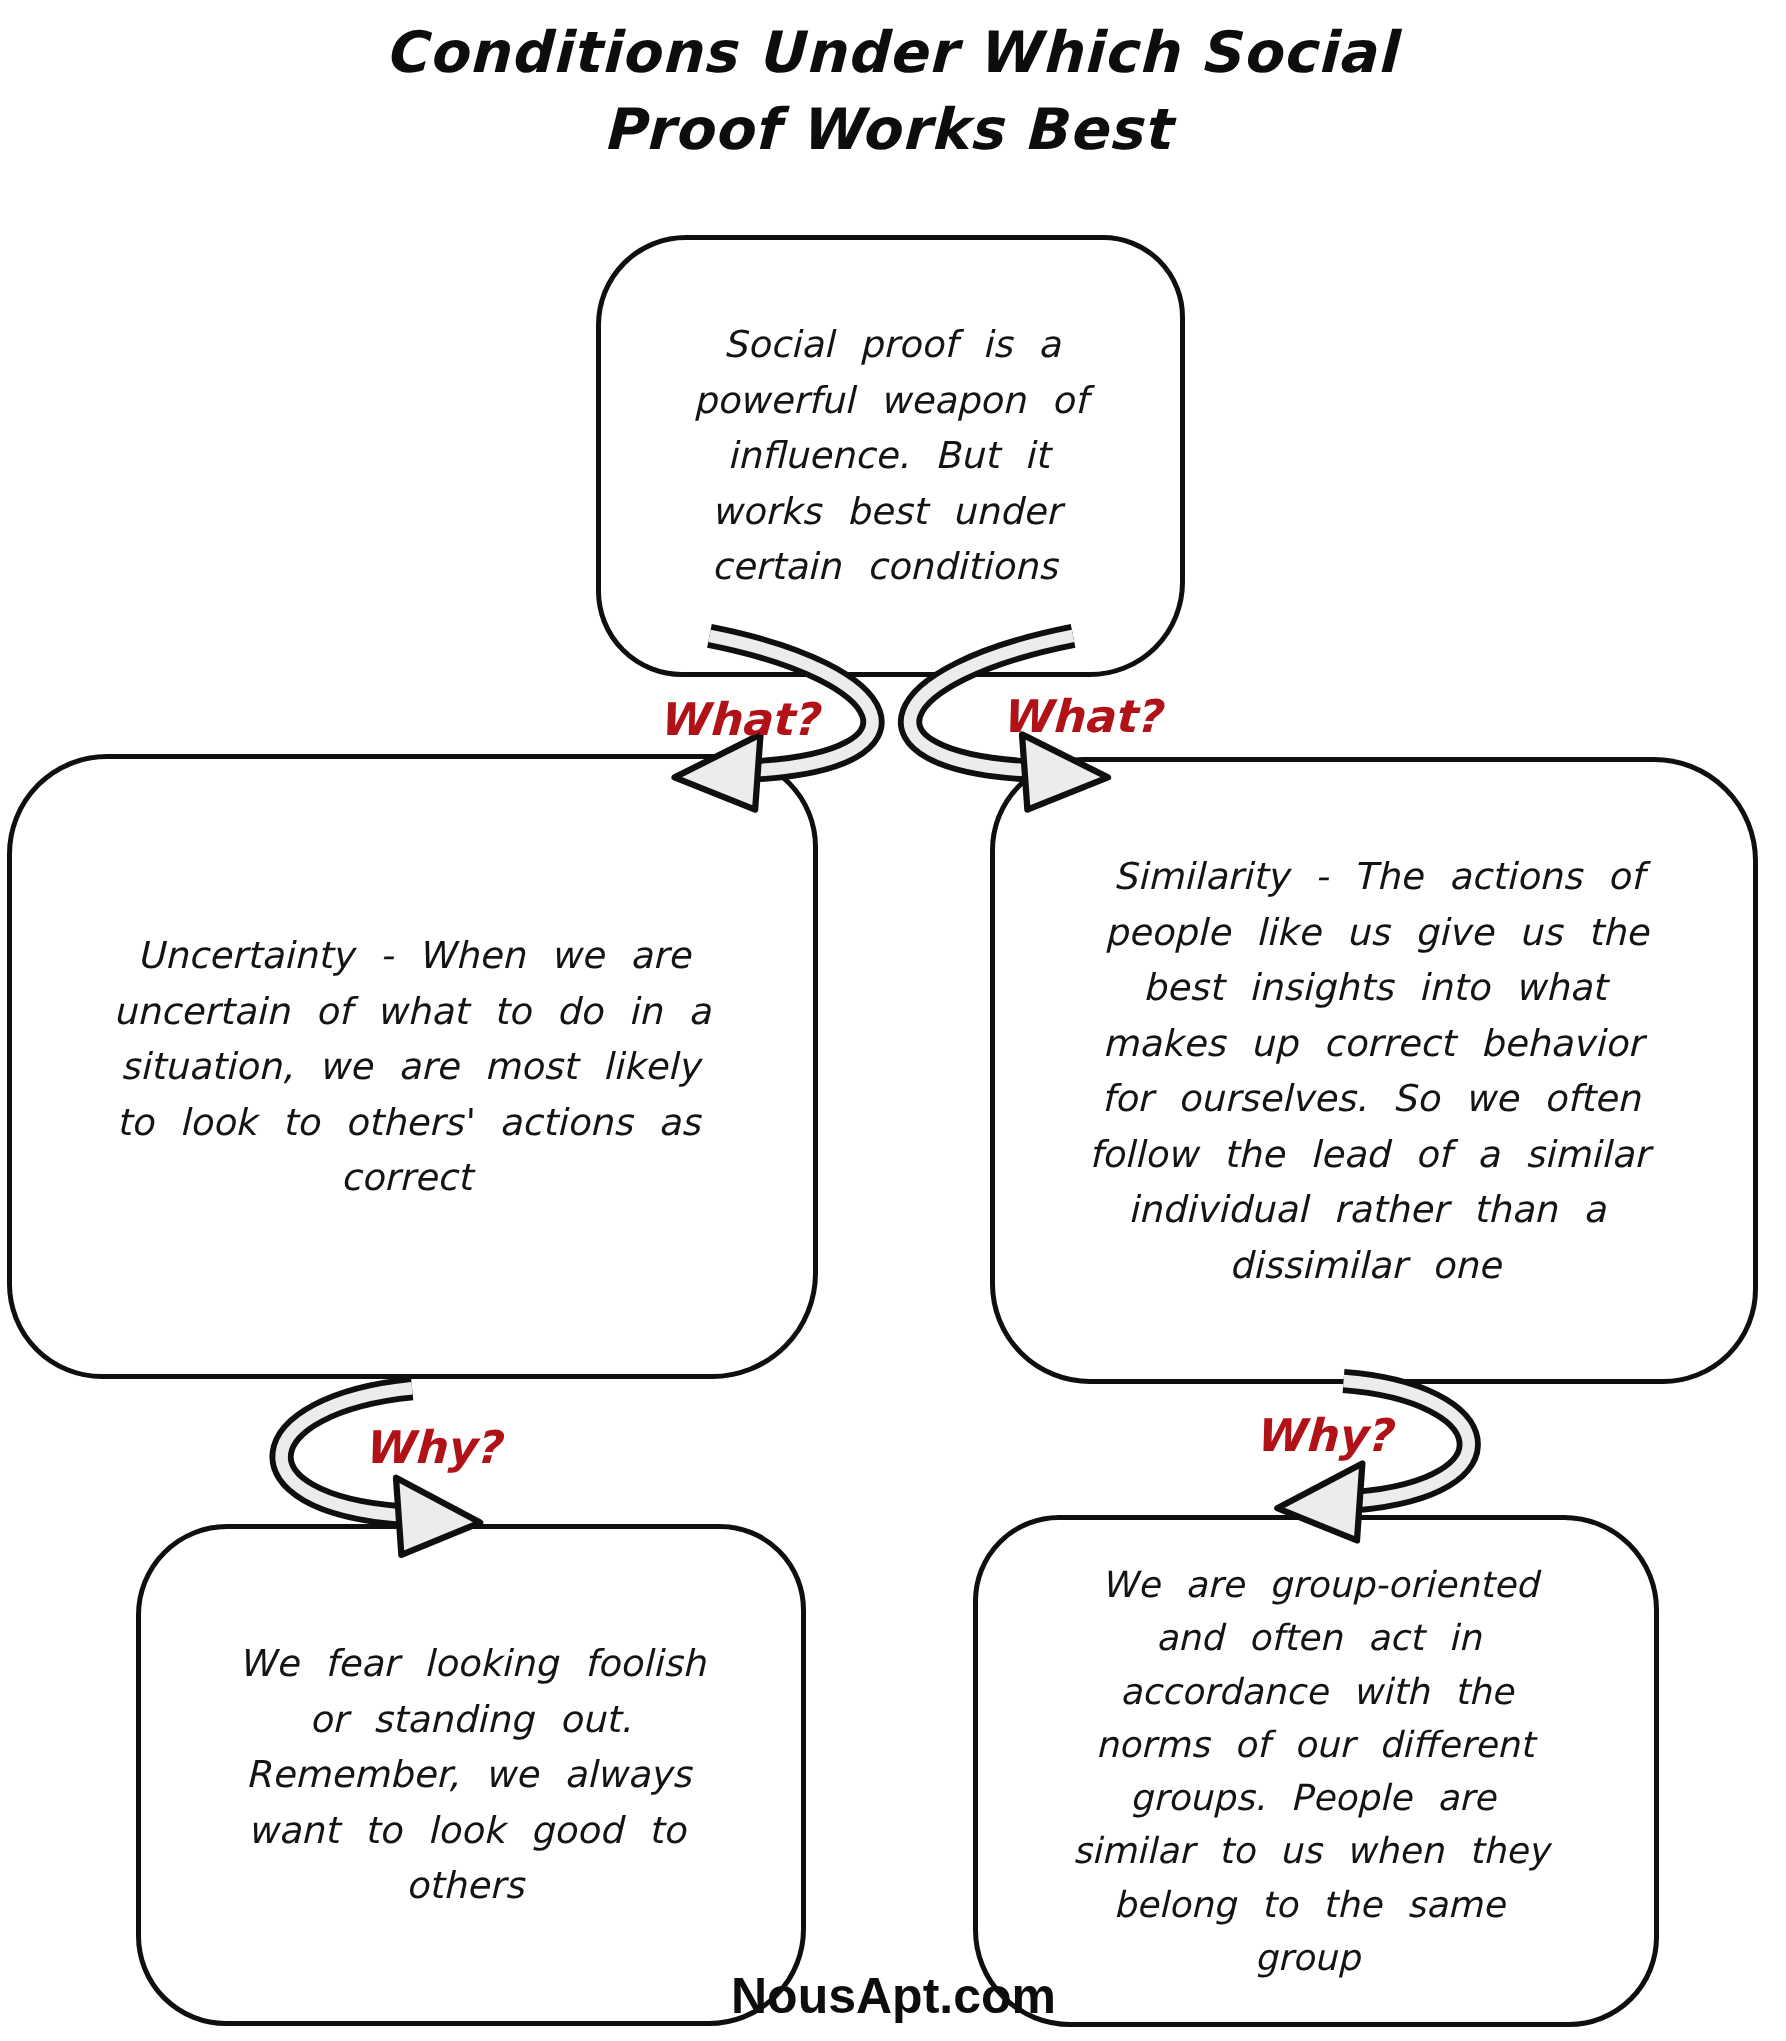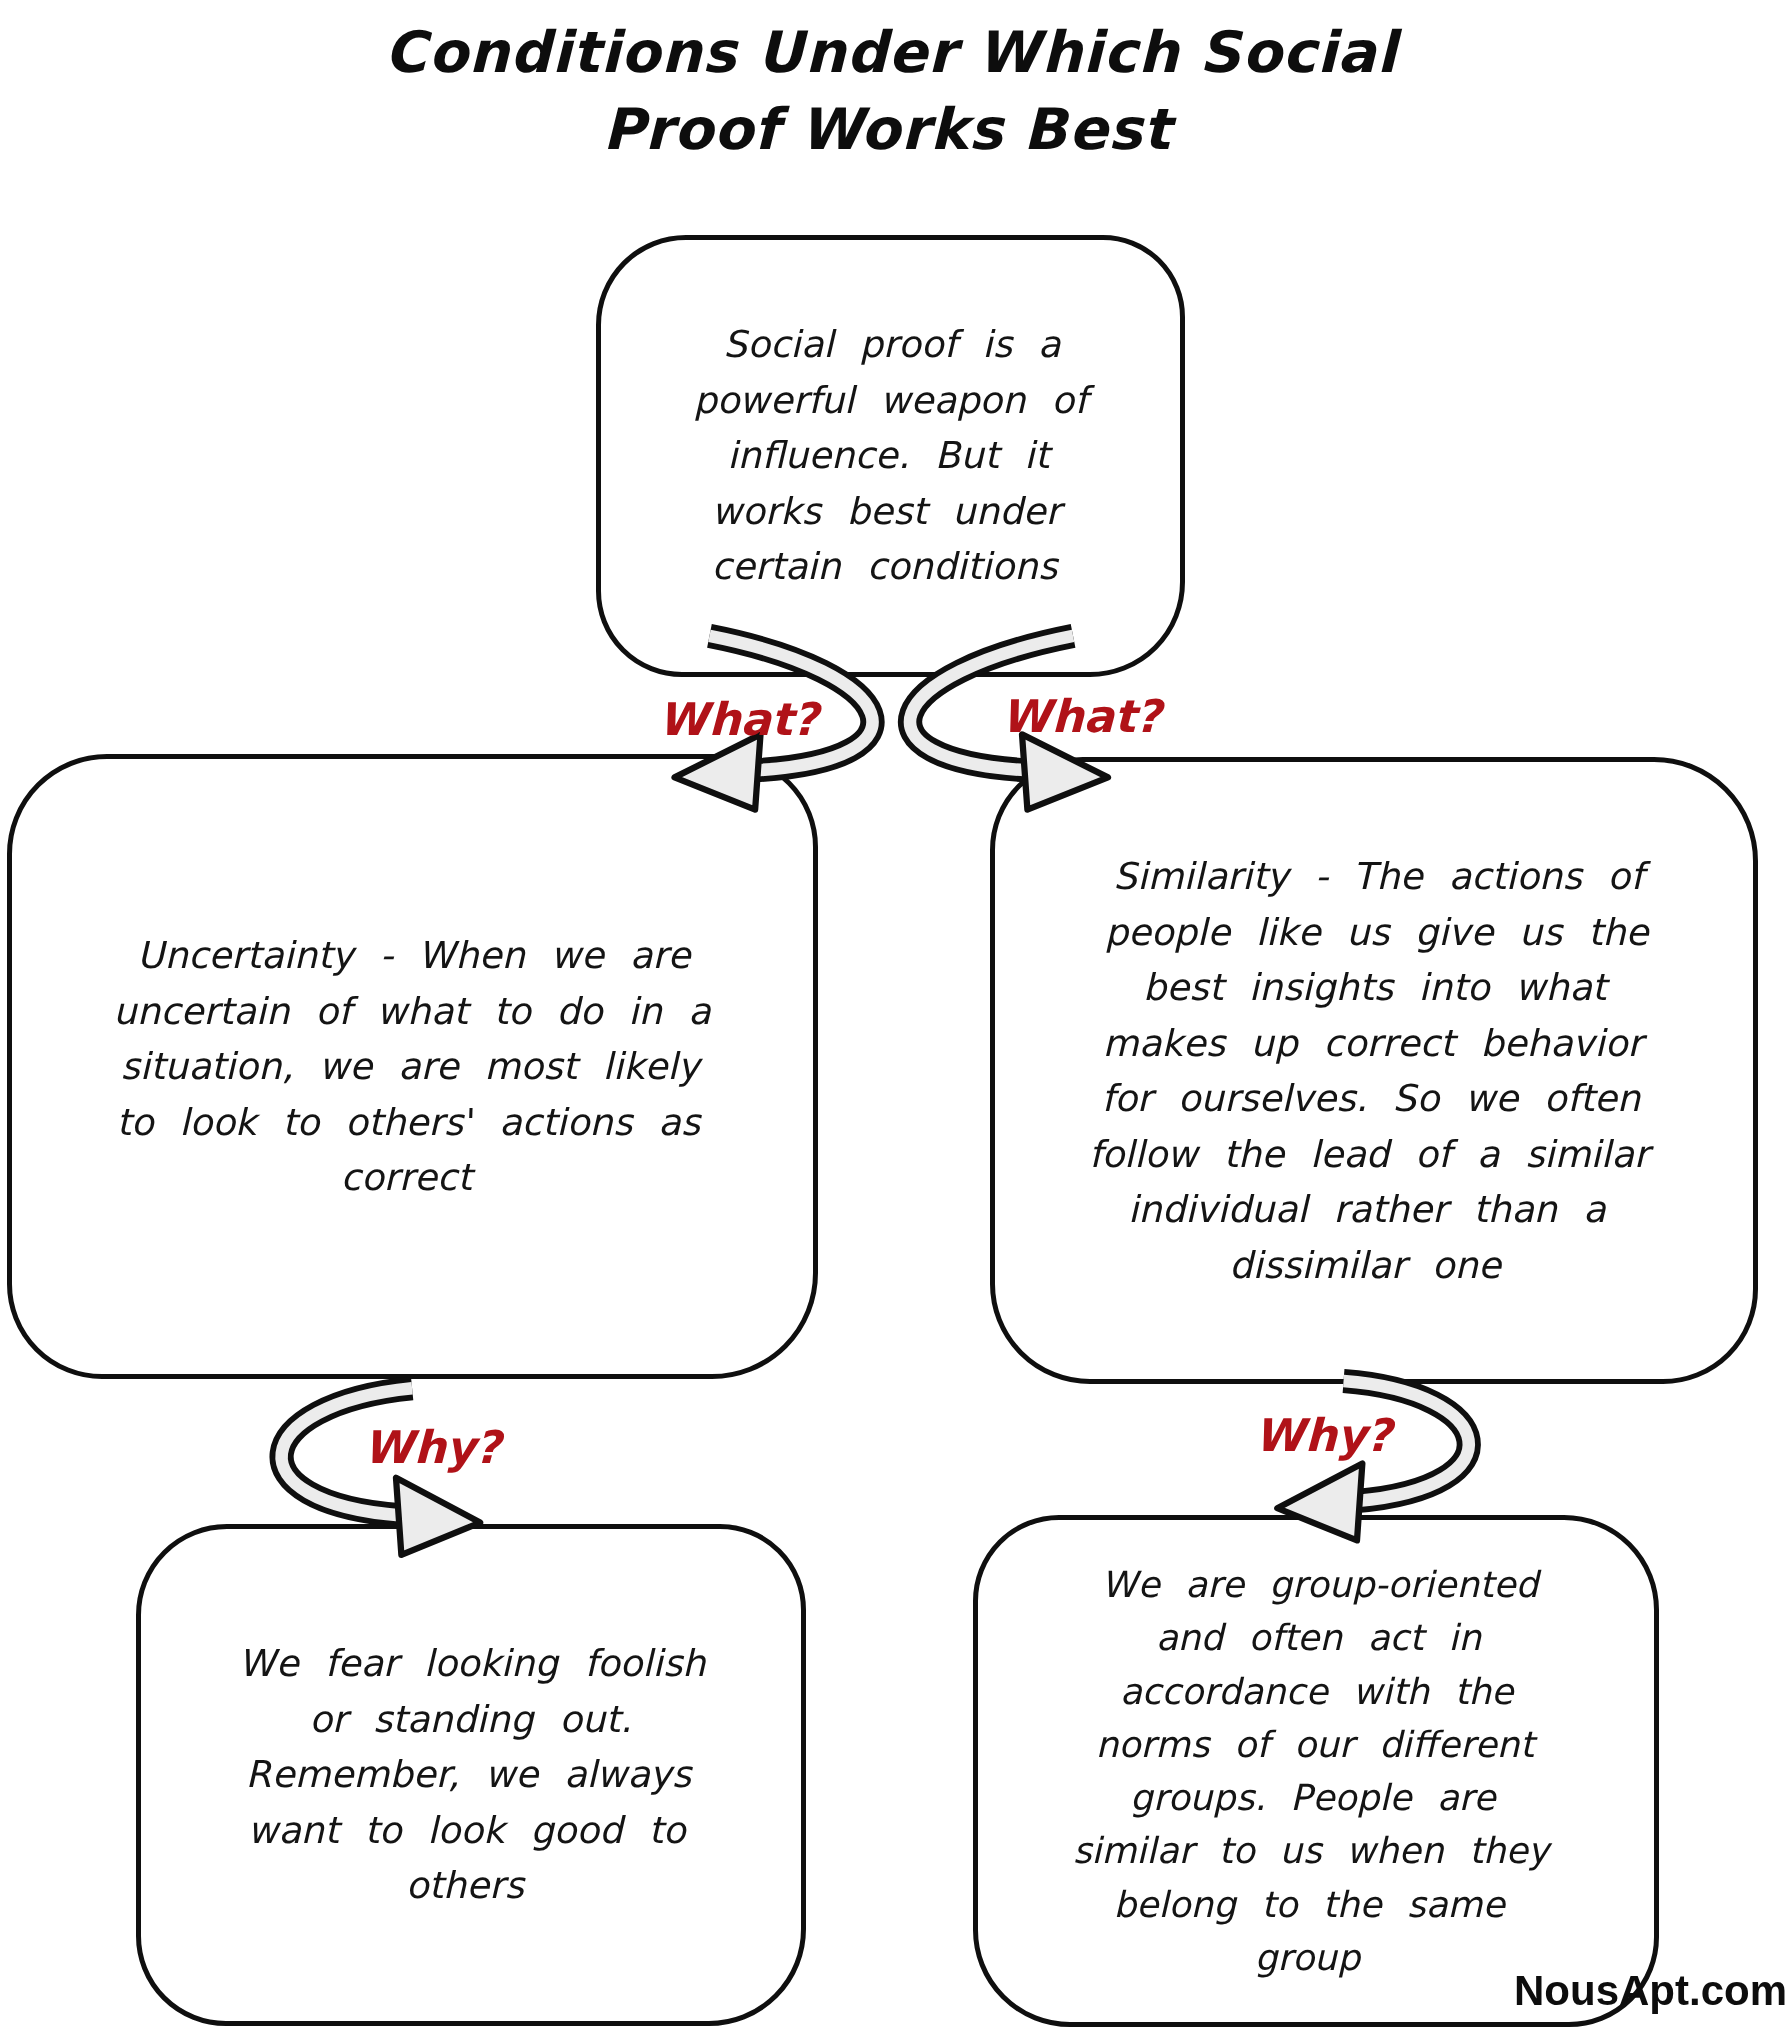--- a/index.html
+++ b/index.html
@@ -71,24 +71,24 @@
   }
   .q-what-left  { left: 742px;  top: 719px; }
   .q-what-right { left: 1085px; top: 716px; }
   .q-why-left   { left: 436px;  top: 1447px; }
   .q-why-right  { left: 1327px; top: 1435px; }
   .watermark {
     position: absolute;
     top: 1967px;
     left: 0;
     width: 100%;
-    text-align: right;
+    text-align: center;
     font-family: "Liberation Sans", sans-serif;
     font-weight: 700;
-    font-size: 42px;
+    font-size: 50px;
     color: #0d0d0d;
   }
 </style>
 </head>
 <body>
 
 <div class="canvas">
 
   <h1 class="title">Conditions Under Which Social
 Proof Works Best</h1>

